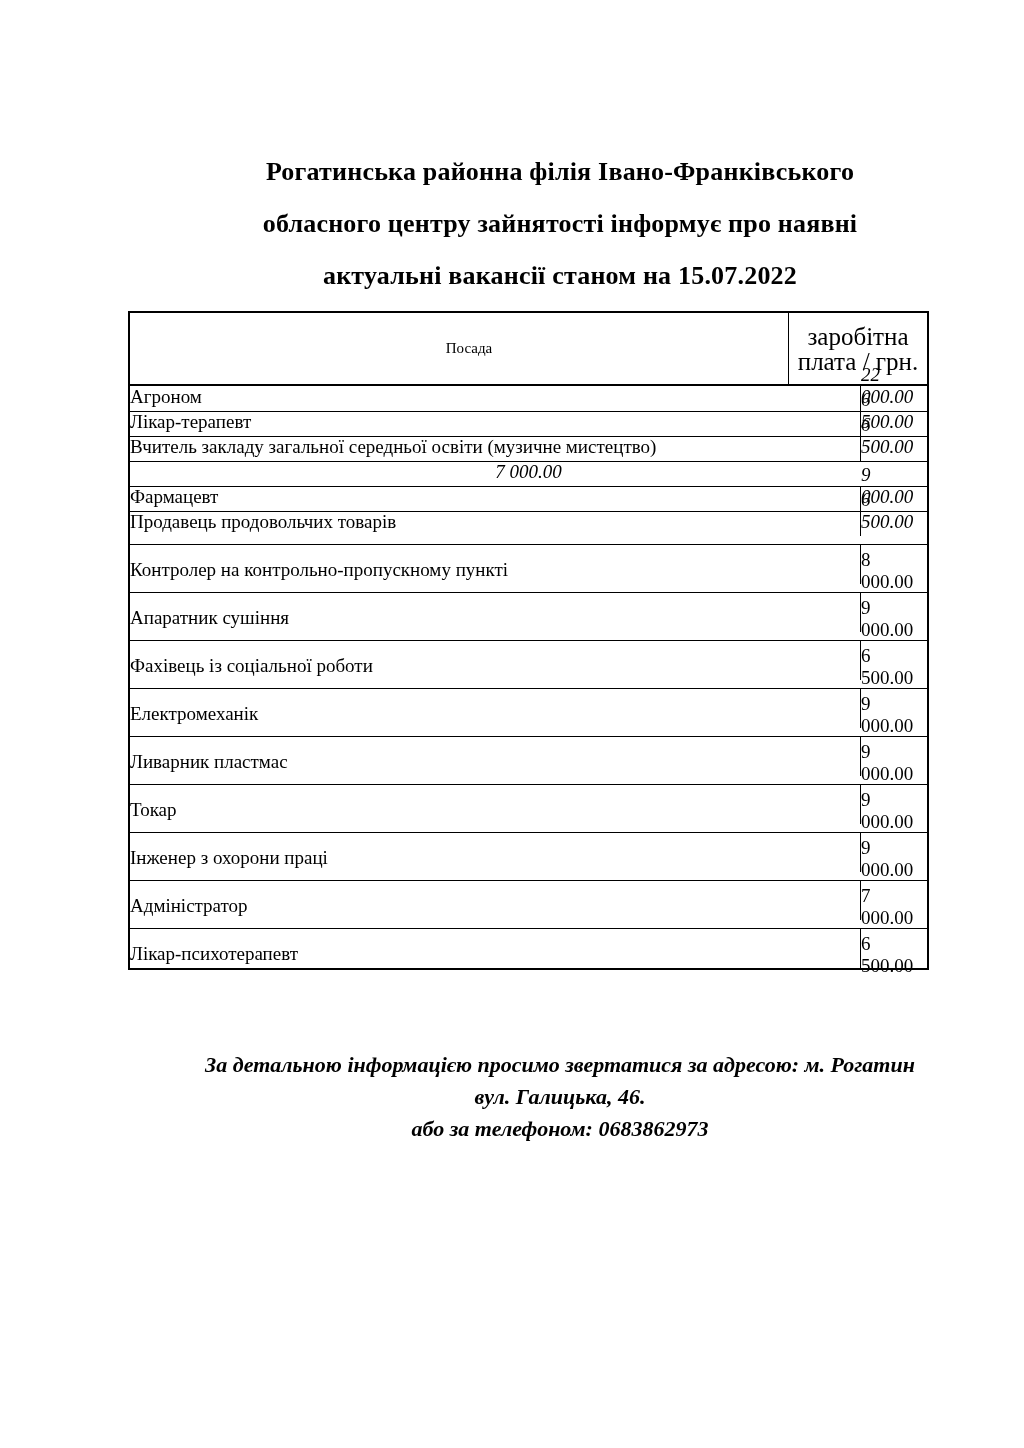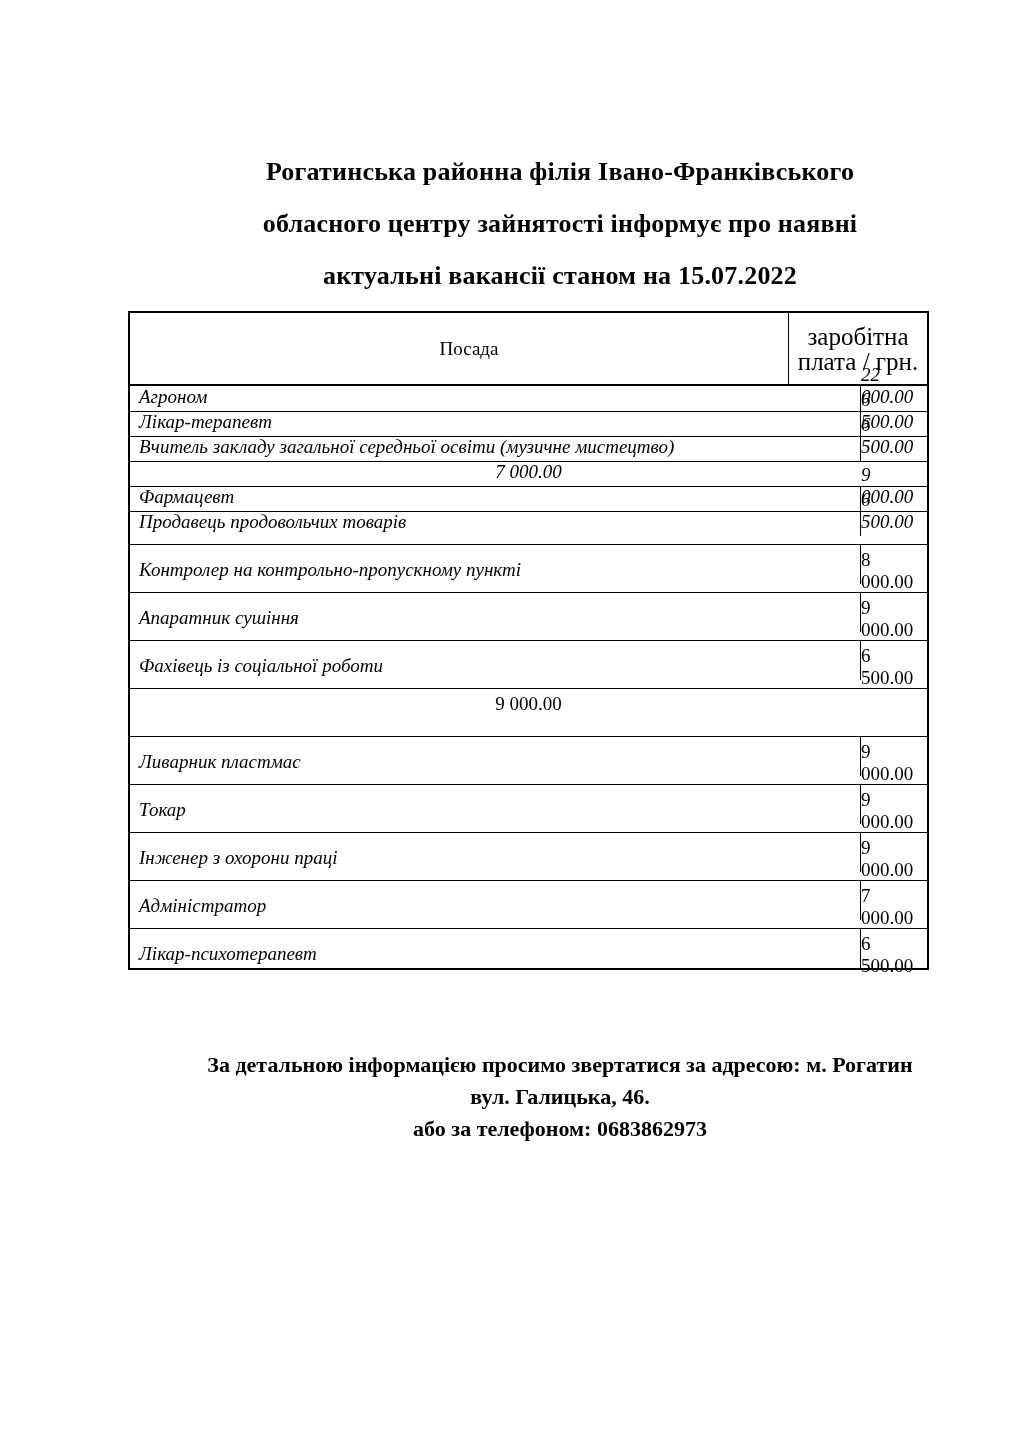--- a/index.html
+++ b/index.html
@@ -37,21 +37,21 @@
     display: flex;
     height: 73px;
     border-bottom: 2px solid #000;
   }
   .th-pos {
     width: 659px;
     border-right: 1px solid #000;
     display: flex;
     align-items: center;
     justify-content: center;
-    font-size: 19px;
+    font-size: 15px;
     padding-left: 20px;
   }
   .th-sal {
     flex: 1;
     display: flex;
     align-items: center;
     justify-content: center;
     text-align: center;
     font-size: 25px;
     line-height: 25px;
@@ -60,47 +60,46 @@
   .tr {
     display: flex;
     border-top: 1px solid #000;
   }
   .tr:first-child { border-top: none; }
   .tr.short { height: 25px; }
   .tr.tall  { height: 40px; margin-top: 8px; }
   .td-pos {
     width: 731px;
     border-right: 1px solid #000;
-    padding-left: 9px;
     padding-bottom: 3px;
     font-size: 19px;
     display: flex;
     align-items: flex-end;
     white-space: nowrap;
     overflow: hidden;
-    font-style: italic;
   }
   .td-sal {
     flex: 1;
     font-size: 19px;
     display: flex;
     justify-content: center;
   }
   .tr.short .td-sal { align-items: flex-end; padding-bottom: 3px; font-style: italic; }
   .tr.tall  .td-sal { align-items: flex-start; padding-top: 4px; }
   
   .contact {
     position: absolute;
     top: 1049px;
     left: 152px;
     width: 816px;
     text-align: center;
     font-weight: bold;
     font-size: 22px;
     line-height: 32px;
+    font-style: italic;
   }
 </style>
 </head>
 <body>
 
 <div class="page">
 
   <div class="doc-title">
     <div>Рогатинська районна філія Івано-Франківського</div>
     <div>обласного центру зайнятості інформує про наявні</div>
@@ -144,20 +143,21 @@
       </div>
       <div class="tr tall">
         <div class="td-pos">Апаратник сушіння</div>
         <div class="td-sal">9 000.00</div>
       </div>
       <div class="tr tall">
         <div class="td-pos">Фахівець із соціальної роботи</div>
         <div class="td-sal">6 500.00</div>
       </div>
       <div class="tr tall">
+        <div class="td-pos">Електромеханік</div>
         <div class="td-sal">9 000.00</div>
       </div>
       <div class="tr tall">
         <div class="td-pos">Ливарник пластмас</div>
         <div class="td-sal">9 000.00</div>
       </div>
       <div class="tr tall">
         <div class="td-pos">Токар</div>
         <div class="td-sal">9 000.00</div>
       </div>

